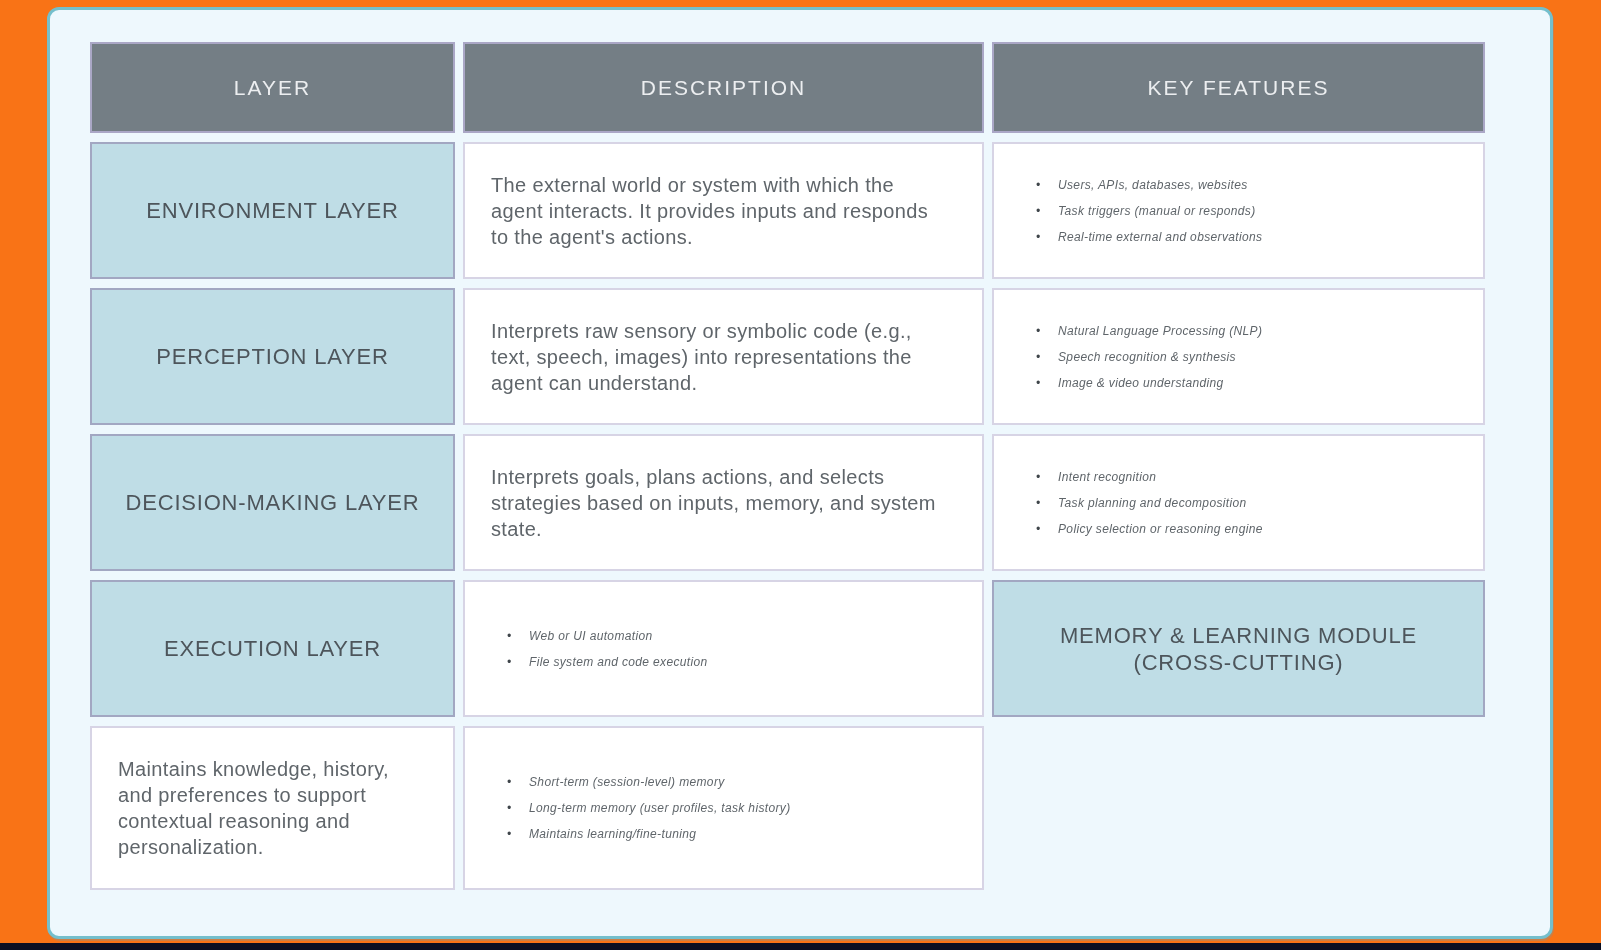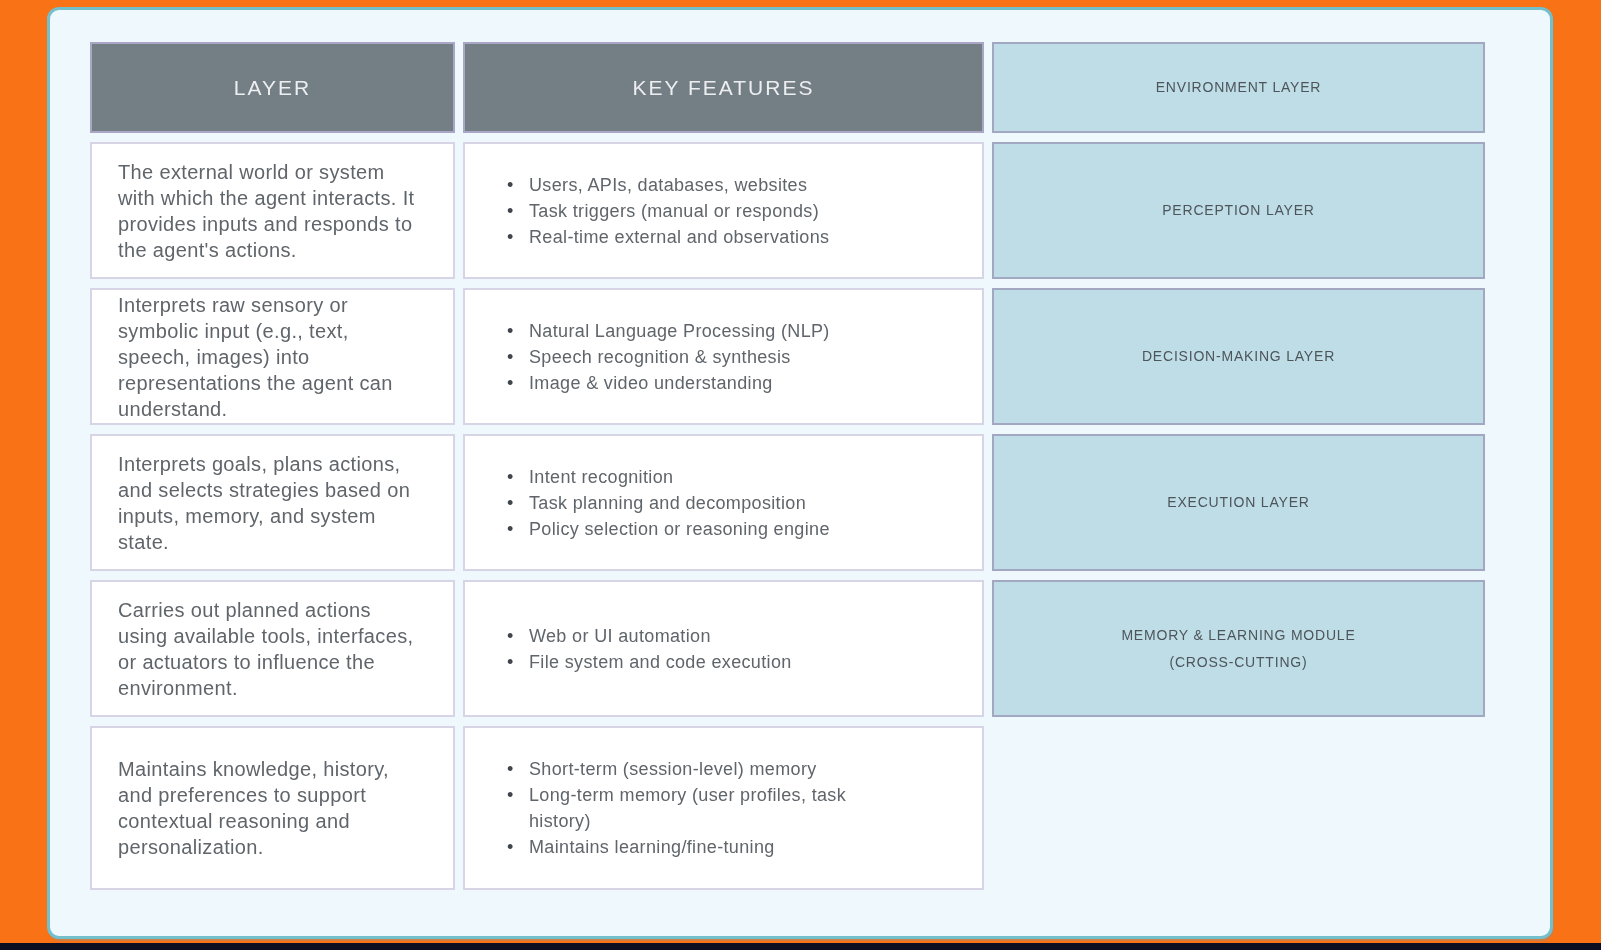--- a/index.html
+++ b/index.html
@@ -53,21 +53,21 @@
     font-weight: 400;
   }
   .layer {
     background: #bfdde6;
     border: 2px solid #a2a7c2;
     color: #4d555b;
     display: flex;
     align-items: center;
     justify-content: center;
     text-align: center;
-    font-size: 14px;
+    font-size: 22px;
     letter-spacing: 0.8px;
     line-height: 27px;
     white-space: pre-line;
     padding: 0 14px;
   }
   .desc {
     background: #ffffff;
     border: 2px solid #d7d4e5;
     color: #5f656a;
     display: flex;
@@ -78,23 +78,24 @@
     letter-spacing: 0.35px;
   }
   .desc > div { max-width: 458px; }
   .feat {
     background: #ffffff;
     border: 2px solid #d7d4e5;
     color: #5f656a;
     display: flex;
     align-items: center;
     padding: 0 20px 0 40px;
-    font-size: 18px;
+    font-size: 12px;
     line-height: 26px;
     letter-spacing: 0.35px;
+    font-style: italic;
   }
   .feat ul {
     list-style: none;
     margin: 0;
     padding: 0;
     width: 400px;
   }
   .feat li {
     position: relative;
     padding-left: 24px;
@@ -117,37 +118,38 @@
 </style>
 </head>
 <body>
 
 <div class="canvas">
   <div class="panel"></div>
 
   <div class="grid">
 
     <div class="cell th">LAYER</div>
+    <div class="cell th">DESCRIPTION</div>
     <div class="cell th">KEY FEATURES</div>
 
     <div class="cell layer">ENVIRONMENT LAYER</div>
     <div class="cell desc">
       <div>The external world or system with which the agent interacts. It provides inputs and responds to the agent's actions.</div>
     </div>
     <div class="cell feat">
       <ul>
         <li>Users, APIs, databases, websites</li>
         <li>Task triggers (manual or responds)</li>
         <li>Real-time external and observations</li>
       </ul>
     </div>
 
     <div class="cell layer">PERCEPTION LAYER</div>
     <div class="cell desc">
-      <div>Interprets raw sensory or symbolic input (e.g., text, speech, images) into representations the agent can understand.</div>
+      <div>Interprets raw sensory or symbolic code (e.g., text, speech, images) into representations the agent can understand.</div>
     </div>
     <div class="cell feat">
       <ul>
         <li>Natural Language Processing (NLP)</li>
         <li>Speech recognition &amp; synthesis</li>
         <li>Image &amp; video understanding</li>
       </ul>
     </div>
 
     <div class="cell layer">DECISION-MAKING LAYER</div>
@@ -156,23 +158,20 @@
     </div>
     <div class="cell feat">
       <ul>
         <li>Intent recognition</li>
         <li>Task planning and decomposition</li>
         <li>Policy selection or reasoning engine</li>
       </ul>
     </div>
 
     <div class="cell layer">EXECUTION LAYER</div>
-    <div class="cell desc">
-      <div>Carries out planned actions using available tools, interfaces, or actuators to influence the environment.</div>
-    </div>
     <div class="cell feat">
       <ul>
         <li>Web or UI automation</li>
         <li>File system and code execution</li>
       </ul>
     </div>
 
     <div class="cell layer">MEMORY &amp; LEARNING MODULE
 (CROSS-CUTTING)</div>
     <div class="cell desc">

